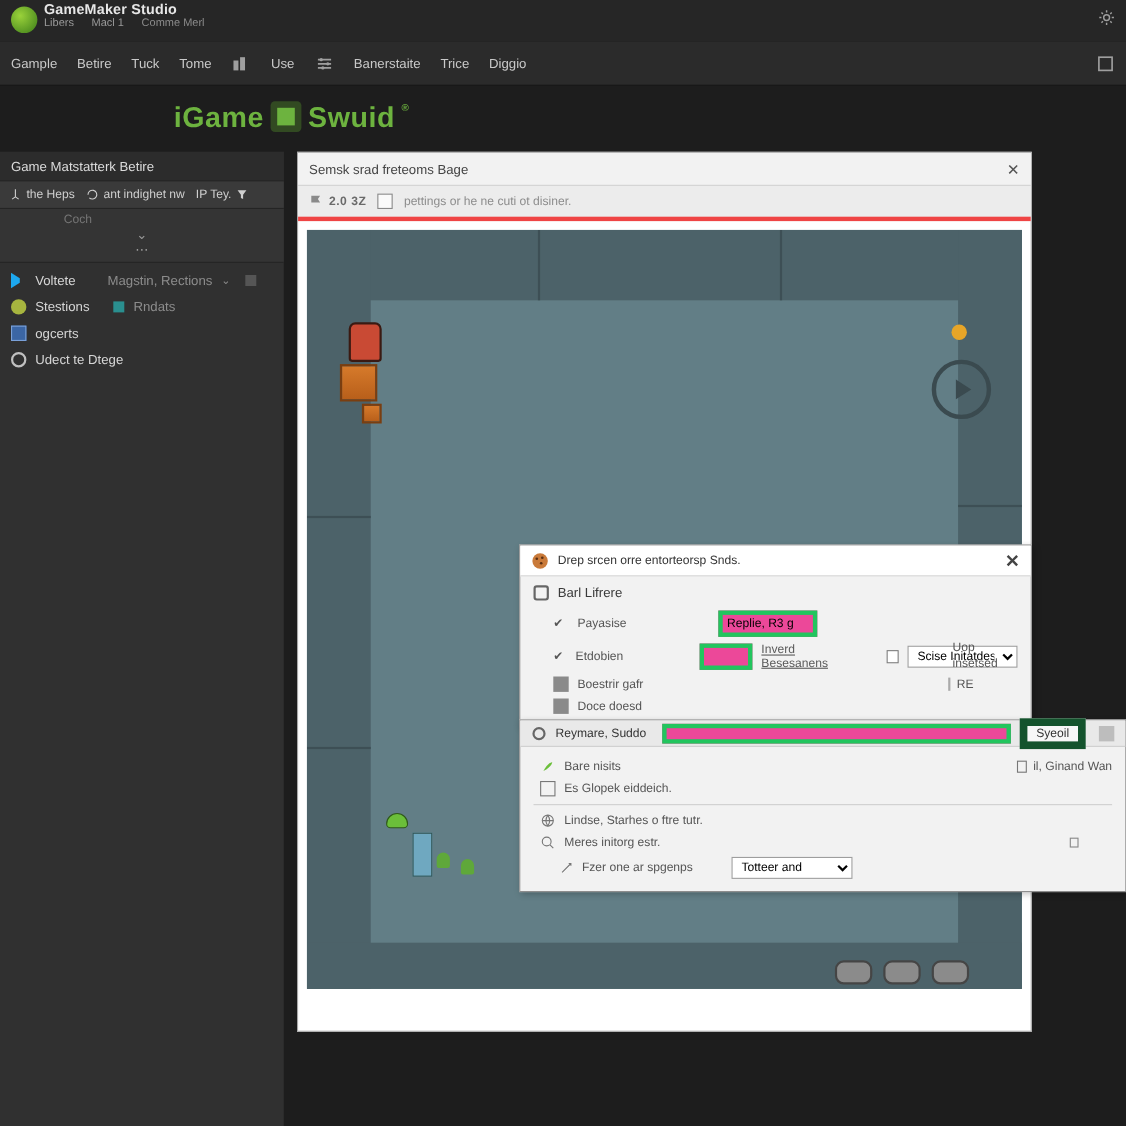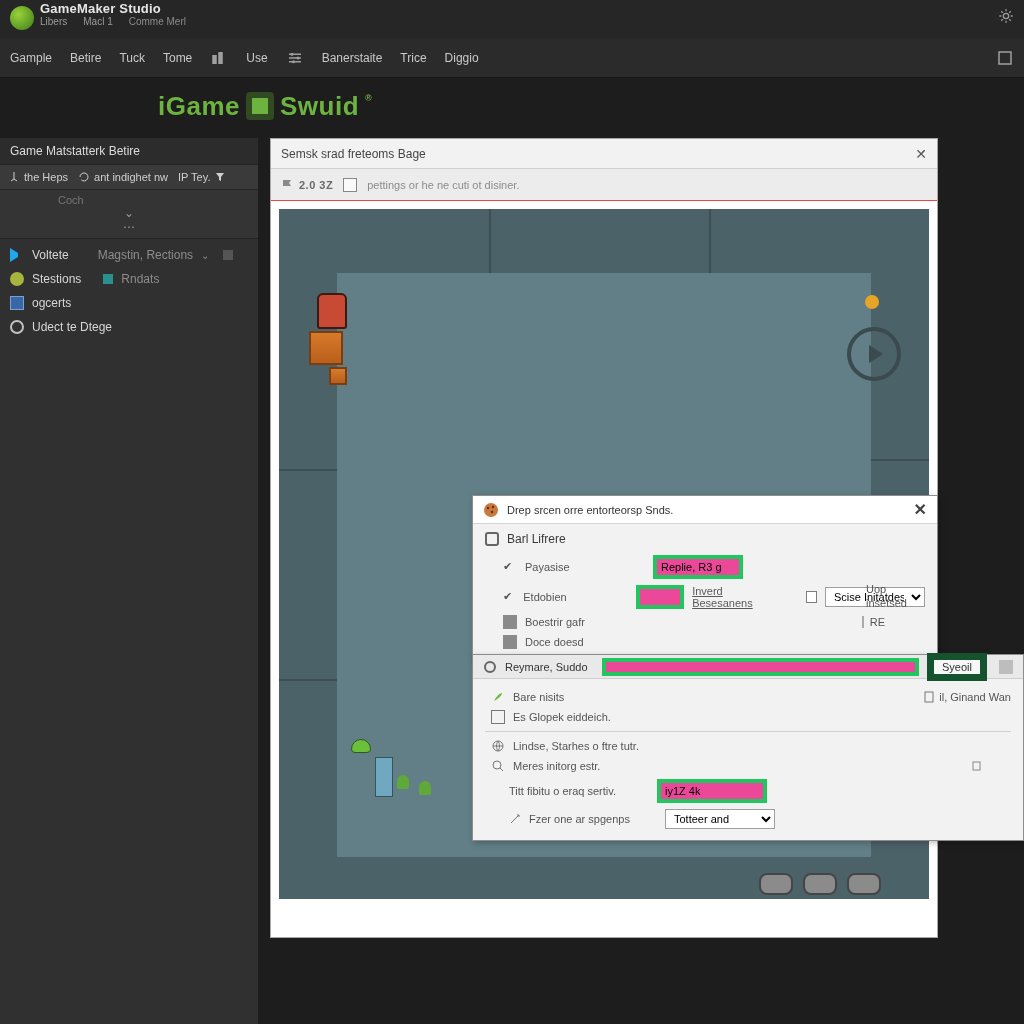--- a/index.html
+++ b/index.html
@@ -47,21 +47,21 @@
 .tri-play { width:0;height:0;border-left:8px solid #1da8ef;border-top:5px solid transparent;border-bottom:5px solid transparent;display:inline-block;}
 .dot-olive{width:8px;height:8px;border-radius:50%;background:#a7b53f;display:inline-block;}
 .sq-teal{width:10px;height:10px;background:#2a8f8f;display:inline-block;}
 .sq-blu{width:10px;height:10px;background:#3b66a5;display:inline-block;border:1px solid #7aa0d8;}
 .ring{width:10px;height:10px;border:2px solid #c0c0c0;border-radius:50%;display:inline-block;}
 
 
 .editor-win { position: absolute; left: 270px; top: 138px; width: 668px; height: 800px; background: #fff; border: 1px solid #a8a8a8; }
 .editor-titlebar { height: 30px; background: #f2f2f2; border-bottom: 1px solid #d0d0d0; display: flex; align-items: center; padding: 0 10px; font-size: 12px; color: #444; }
 .editor-titlebar .close { margin-left: auto; font-size: 14px; color: #555; cursor: default; }
-.editor-toolbar { height: 32px; background: #ececec; border-bottom: 1px solid #ef4444; display: flex; align-items: center; gap: 10px; padding: 0 10px; font-size: 11px; color: #555; }
+.editor-toolbar { height: 32px; background: #ececec; border-bottom: 4px solid #ef4444; display: flex; align-items: center; gap: 10px; padding: 0 10px; font-size: 11px; color: #555; }
 .editor-toolbar .badge { font-weight: 700; color: #6a6a6a; letter-spacing: .5px; display:flex;align-items:center;gap:4px;}
 .editor-toolbar .square { width: 14px; height: 14px; border: 1px solid #888; display:inline-block; background:#fafafa;}
 .viewport { position: relative; margin: 8px; height: 690px; background: #627e86; overflow: hidden; }
 .wall { position: absolute; background: #4c6269; }
 .wall.top { left:0; right:0; top:0; height:64px; }
 .wall.left { left:0; top:0; bottom:0; width:58px; }
 .wall.right { right:0; top:0; bottom:0; width:58px; }
 .wall.bottom { left:0; right:0; bottom:0; height:42px; }
 .seam { position:absolute; background:#3d4f55; }
 
@@ -348,24 +348,20 @@
       <svg width="14" height="14">
           <circle cx="6" cy="6" r="4" fill="none" stroke="#777"></circle>
           <path d="M9 9l3 3" stroke="#777"></path>
         </svg>
       <span>Meres initorg estr.</span>
       <svg width="12" height="12" style="margin-left:auto;margin-right:28px">
           <rect x="2" y="2" width="7" height="8" fill="none" stroke="#888"></rect>
         </svg>
     </div>
     <div class="row" style="padding-left:24px">
-      <span class="lbl" style="width:140px">Titt fibitu o eraq sertiv.</span>
-      <input type="text" style="width: 110px;" value="iy1Z 4k">
-    </div>
-    <div class="row" style="padding-left:24px">
       <svg width="12" height="12">
           <path d="M2 10L10 2M8 2h2v2" stroke="#777" fill="none"></path>
         </svg>
       <span class="lbl" style="width:128px">Fzer one ar spgenps</span>
       <select style="width:110px"><option>Totteer and</option></select>
     </div>
   </div>
 
 </div>
 

